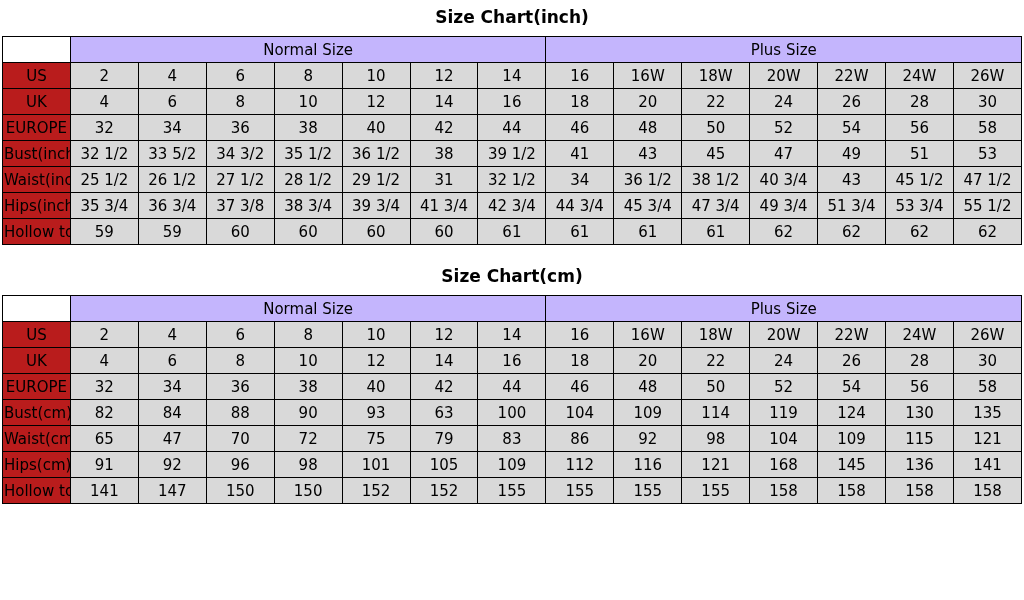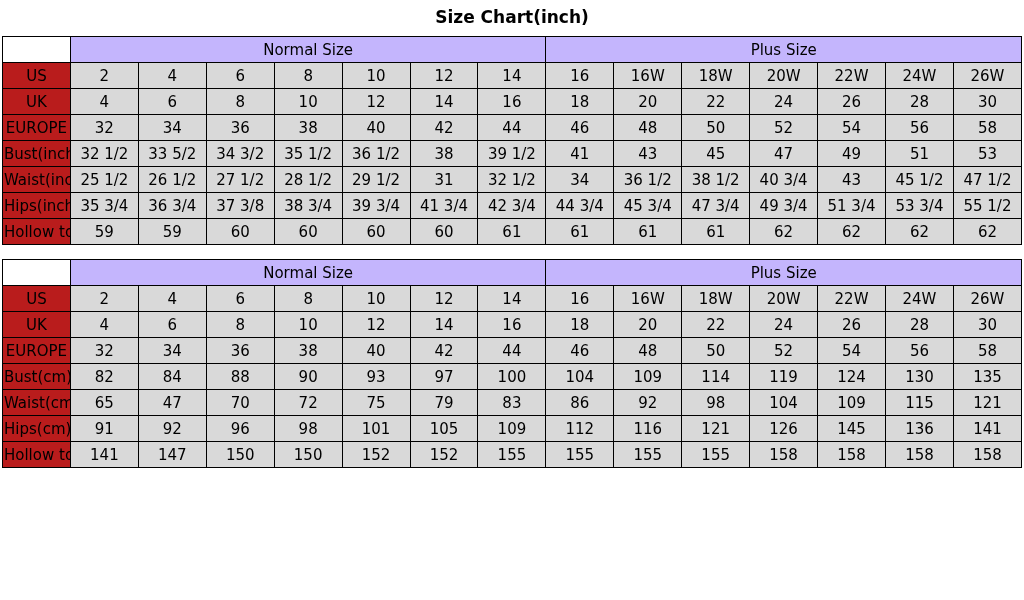--- a/index.html
+++ b/index.html
@@ -195,20 +195,21 @@
             <td class="val">62</td>
             <td class="val">62</td>
             <td class="val">62</td>
             <td class="val">62</td>
           </tr>
         </tbody>
       </table>
     </div>
     <div class="spacer"></div>
     <div class="chart-block">
+      <div class="chart-title">Size Chart(cm)</div>
       <table class="size-table">
         <tbody>
           <tr>
             <td class="blank"></td>
             <td class="grp" colspan="7">Normal Size</td>
             <td class="grp" colspan="7">Plus Size</td>
           </tr>
           <tr>
             <td class="rowlabel">US</td>
             <td class="val">2</td>
@@ -260,21 +261,21 @@
             <td class="val">56</td>
             <td class="val">58</td>
           </tr>
           <tr>
             <td class="rowlabel">Bust(cm)</td>
             <td class="val">82</td>
             <td class="val">84</td>
             <td class="val">88</td>
             <td class="val">90</td>
             <td class="val">93</td>
-            <td class="val">97</td>
+            <td class="val">63</td>
             <td class="val">100</td>
             <td class="val">104</td>
             <td class="val">109</td>
             <td class="val">114</td>
             <td class="val">119</td>
             <td class="val">124</td>
             <td class="val">130</td>
             <td class="val">135</td>
           </tr>
           <tr>
@@ -299,21 +300,21 @@
             <td class="val">91</td>
             <td class="val">92</td>
             <td class="val">96</td>
             <td class="val">98</td>
             <td class="val">101</td>
             <td class="val">105</td>
             <td class="val">109</td>
             <td class="val">112</td>
             <td class="val">116</td>
             <td class="val">121</td>
-            <td class="val">126</td>
+            <td class="val">168</td>
             <td class="val">145</td>
             <td class="val">136</td>
             <td class="val">141</td>
           </tr>
           <tr>
             <td class="rowlabel">Hollow to Floor(cm)</td>
             <td class="val">141</td>
             <td class="val">147</td>
             <td class="val">150</td>
             <td class="val">150</td>

